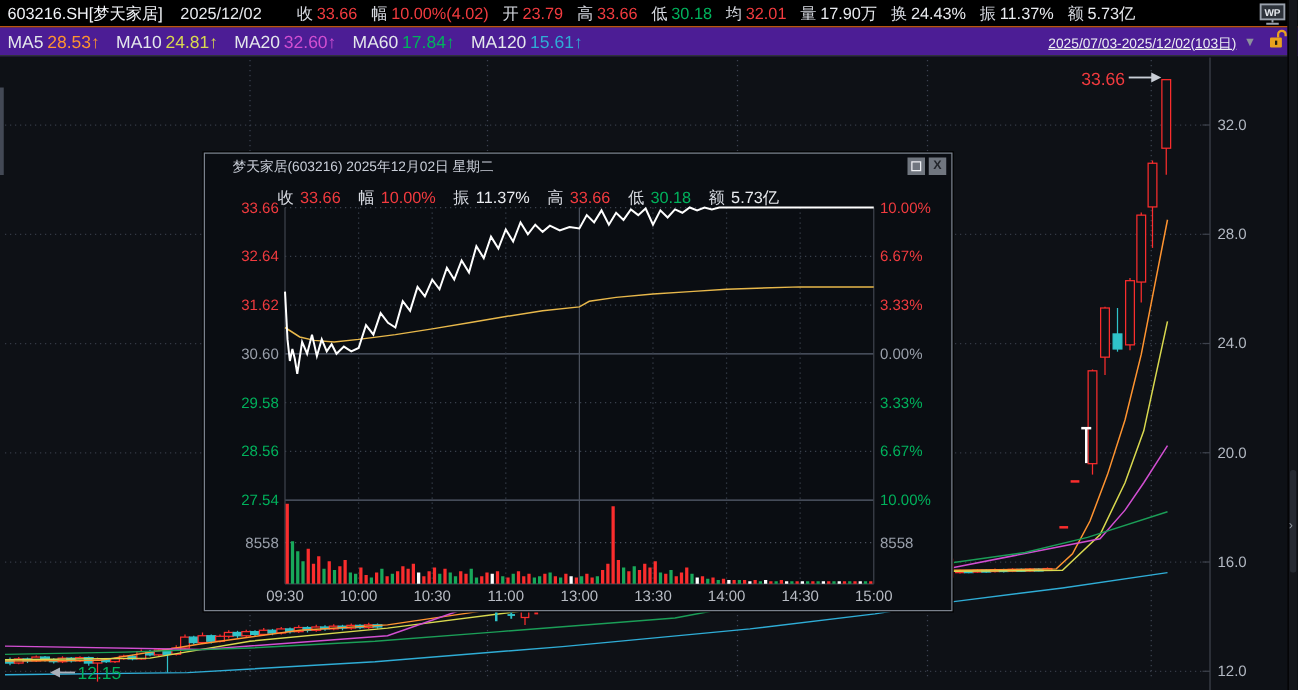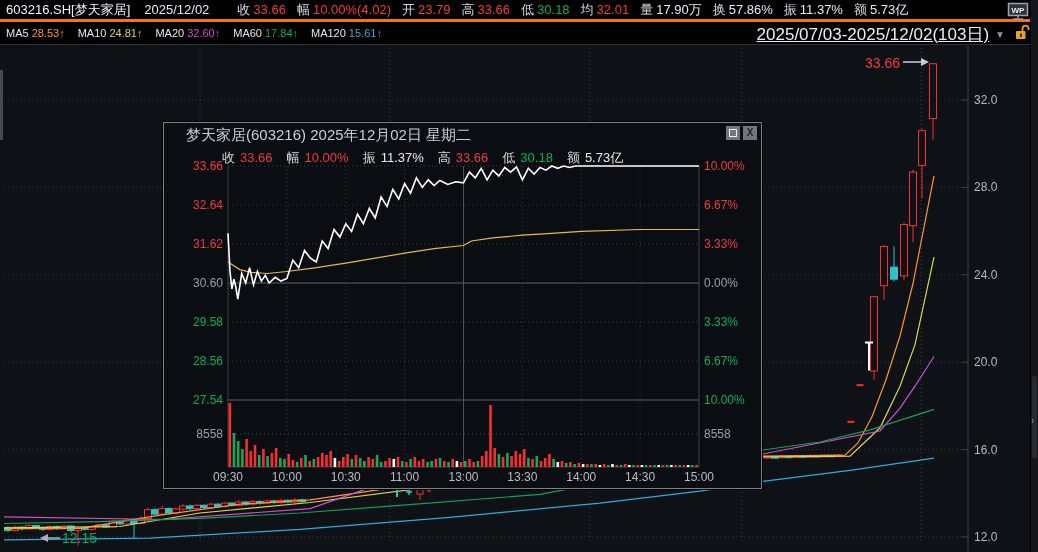--- a/index.html
+++ b/index.html
@@ -1,46 +1,46 @@
 <!DOCTYPE html>
 <html><head>
 <meta charset="utf-8">
 <style>
   html,body{margin:0;padding:0;width:1038px;height:552px;background:#0e1116;overflow:hidden;
     font-family:"Liberation Sans","DejaVu Sans",sans-serif;}
   #stage{position:relative;width:1038px;height:552px;background:#0e1116;}
   
   #topbar{position:absolute;left:0;top:0;width:1038px;height:22px;background:#000;z-index:5;
-    display:flex;align-items:center;white-space:nowrap;font-size:13px;color:#e8eaee;border-bottom:3px solid #f97316;box-sizing:border-box;}
+    display:flex;align-items:center;white-space:nowrap;font-size:13px;color:#e8eaee;border-bottom:1px solid #f97316;box-sizing:border-box;}
   #topbar .code{margin-left:6px;margin-right:14px;color:#f2f4f8;}
   #topbar .date{margin-right:28px;}
   #topbar .stat{margin-right:11px;}
   #topbar .stat .lbl{color:#d6d9e0;margin-right:3px;}
   #wp-wrap{position:absolute;right:8px;top:2px;text-decoration:underline;}
-  #mabar{position:absolute;left:0;top:22px;width:1038px;height:23px;background:#000000;z-index:5;
-    display:flex;align-items:center;font-size:11px;border-bottom:1px solid #2e323a;box-sizing:border-box;white-space:nowrap;}
+  #mabar{position:absolute;left:0;top:22px;width:1038px;height:23px;background:#4c1d95;z-index:5;
+    display:flex;align-items:center;font-size:14px;border-bottom:1px solid #2e323a;box-sizing:border-box;white-space:nowrap;}
   #mabar .ma{margin-left:6px;margin-right:7px;}
   #mabar .ma .lbl{color:#e4e7ec;margin-right:3px;}
   #range-wrap{position:absolute;right:8px;top:24px;height:20px;display:flex;align-items:center;z-index:6;}
-  #range-text{color:#eceef2;font-size:17px;text-decoration:underline;margin-right:6px;cursor:pointer;}
+  #range-text{color:#eceef2;font-size:11px;text-decoration:underline;margin-right:6px;cursor:pointer;}
   #range-caret{color:#8b919c;font-size:10px;margin-right:8px;cursor:pointer;}
   
   .c-red{color:#f23b3f}.c-green{color:#00b25c}.c-white{color:#e8eaee}
   .c-orange{color:#ff9430}.c-yellow{color:#d9d94f}.c-magenta{color:#d24fd2}.c-cyan{color:#2fadd6}
   
   #daily-svg{position:absolute;left:0;top:0;z-index:1;}
   
   #right-rail{position:absolute;right:0;top:0;width:7px;height:552px;background:#14161b;border-left:1px solid #000;z-index:6;}
   #rail-thumb{position:absolute;left:1px;top:376px;width:5px;height:82px;background:#262a32;border-radius:2px;}
   #rail-chevron{position:absolute;left:0px;top:416px;color:#9097a2;font-size:10px;line-height:10px;cursor:pointer;}
   
   #popup{position:absolute;left:163px;top:122px;width:599px;height:367px;background:#0a0d12;
     border:1px solid #7a818c;box-shadow:0 0 0 1px #000;box-sizing:border-box;z-index:10;}
   #popup-titlebar{position:absolute;left:0;top:0;width:100%;height:21px;cursor:move;}
-  #popup-title{position:absolute;left:22px;top:3px;font-size:15px;color:#c9ced8;white-space:nowrap;}
+  #popup-title{position:absolute;left:22px;top:3px;font-size:11px;color:#c9ced8;white-space:nowrap;}
   #popup-btns{position:absolute;right:4px;top:3px;display:flex;gap:3px;}
   .win-btn{width:14px;height:14px;background:#70767f;display:flex;align-items:center;justify-content:center;cursor:pointer;}
   .win-btn .sq{width:6px;height:6px;border:1.5px solid #eef0f4;}
   .win-btn.close{color:#23262c;font-size:10px;font-weight:bold;line-height:10px;}
   #popup-stats{position:absolute;left:58px;top:26px;display:flex;font-size:13px;white-space:nowrap;z-index:2;}
   #popup-stats .stat{margin-right:14px;}
   #popup-stats .stat .lbl{color:#d6d9e0;margin-right:5px;}
   #intraday-svg{position:absolute;left:0;top:0;}
 </style>
 </head>
@@ -239,21 +239,21 @@
   <span class="code">603216.SH[梦天家居]</span>
   <span class="date">2025/12/02</span>
   <span id="header-stats" style="display:flex;">
         <span class="stat"><span class="lbl">收</span><span class="c-red">33.66</span></span>
         <span class="stat"><span class="lbl">幅</span><span class="c-red">10.00%(4.02)</span></span>
         <span class="stat"><span class="lbl">开</span><span class="c-red">23.79</span></span>
         <span class="stat"><span class="lbl">高</span><span class="c-red">33.66</span></span>
         <span class="stat"><span class="lbl">低</span><span class="c-green">30.18</span></span>
         <span class="stat"><span class="lbl">均</span><span class="c-red">32.01</span></span>
         <span class="stat"><span class="lbl">量</span><span class="c-white">17.90万</span></span>
-        <span class="stat"><span class="lbl">换</span><span class="c-white">57.86%</span></span>
+        <span class="stat"><span class="lbl">换</span><span class="c-white">24.43%</span></span>
         <span class="stat"><span class="lbl">振</span><span class="c-white">11.37%</span></span>
         <span class="stat"><span class="lbl">额</span><span class="c-white">5.73亿</span></span>
       </span>
   <span id="wp-wrap">
     <svg width="23" height="18">
       <rect x="1.5" y="1.5" width="19" height="12" fill="#2e333b" stroke="#9aa1ac" stroke-width="1.5"></rect>
       <text x="11" y="11" text-anchor="middle" font-size="8" font-weight="bold" fill="#e6e9ee">WP</text>
       <line x1="11" y1="14" x2="11" y2="16" stroke="#9aa1ac" stroke-width="1.5"></line>
       <line x1="6" y1="17" x2="16" y2="17" stroke="#9aa1ac" stroke-width="1.5"></line>
     </svg>

